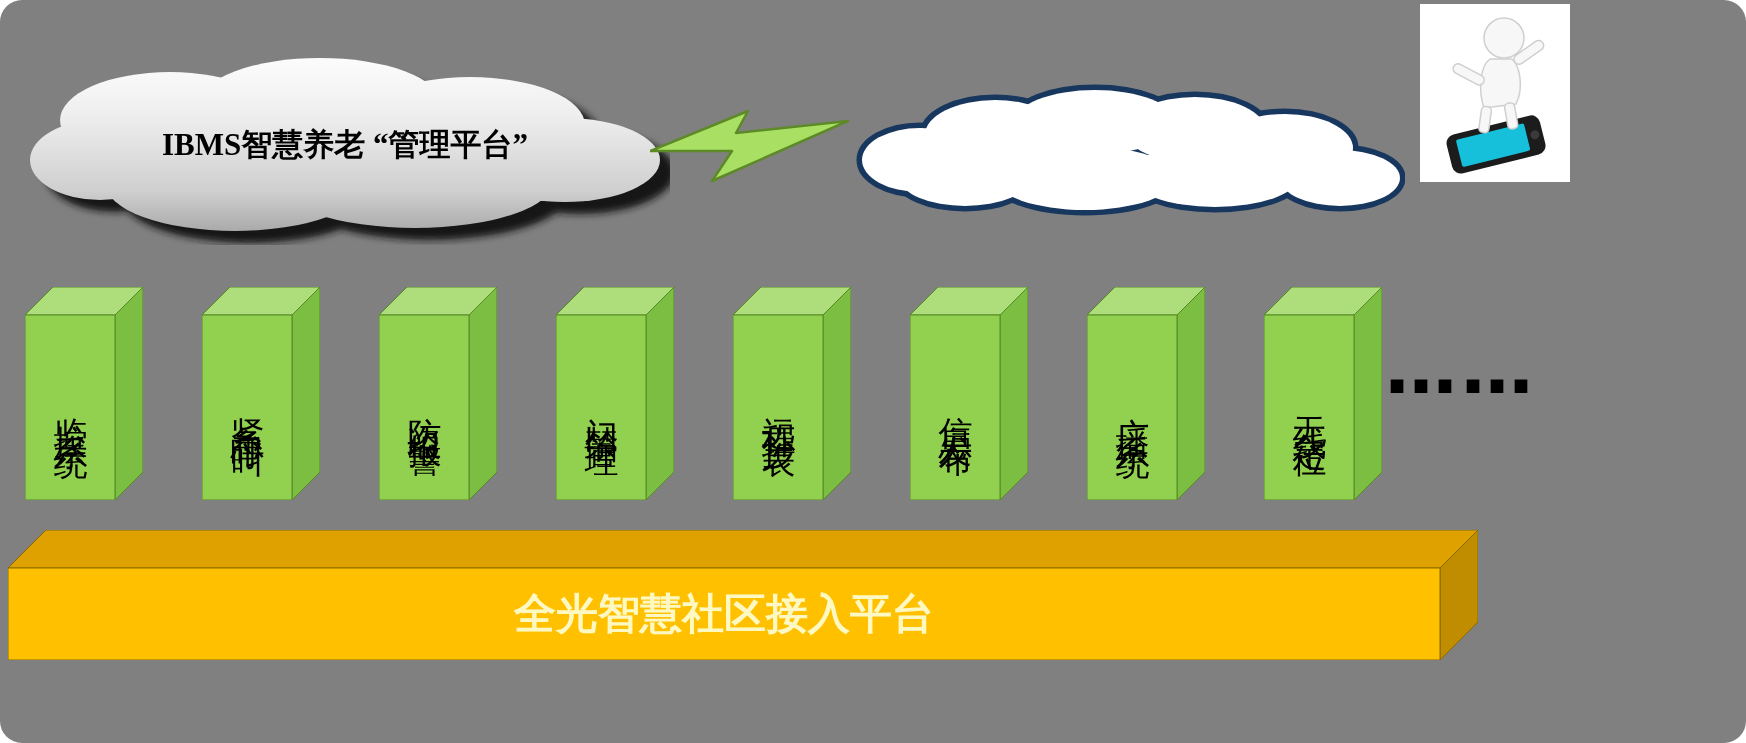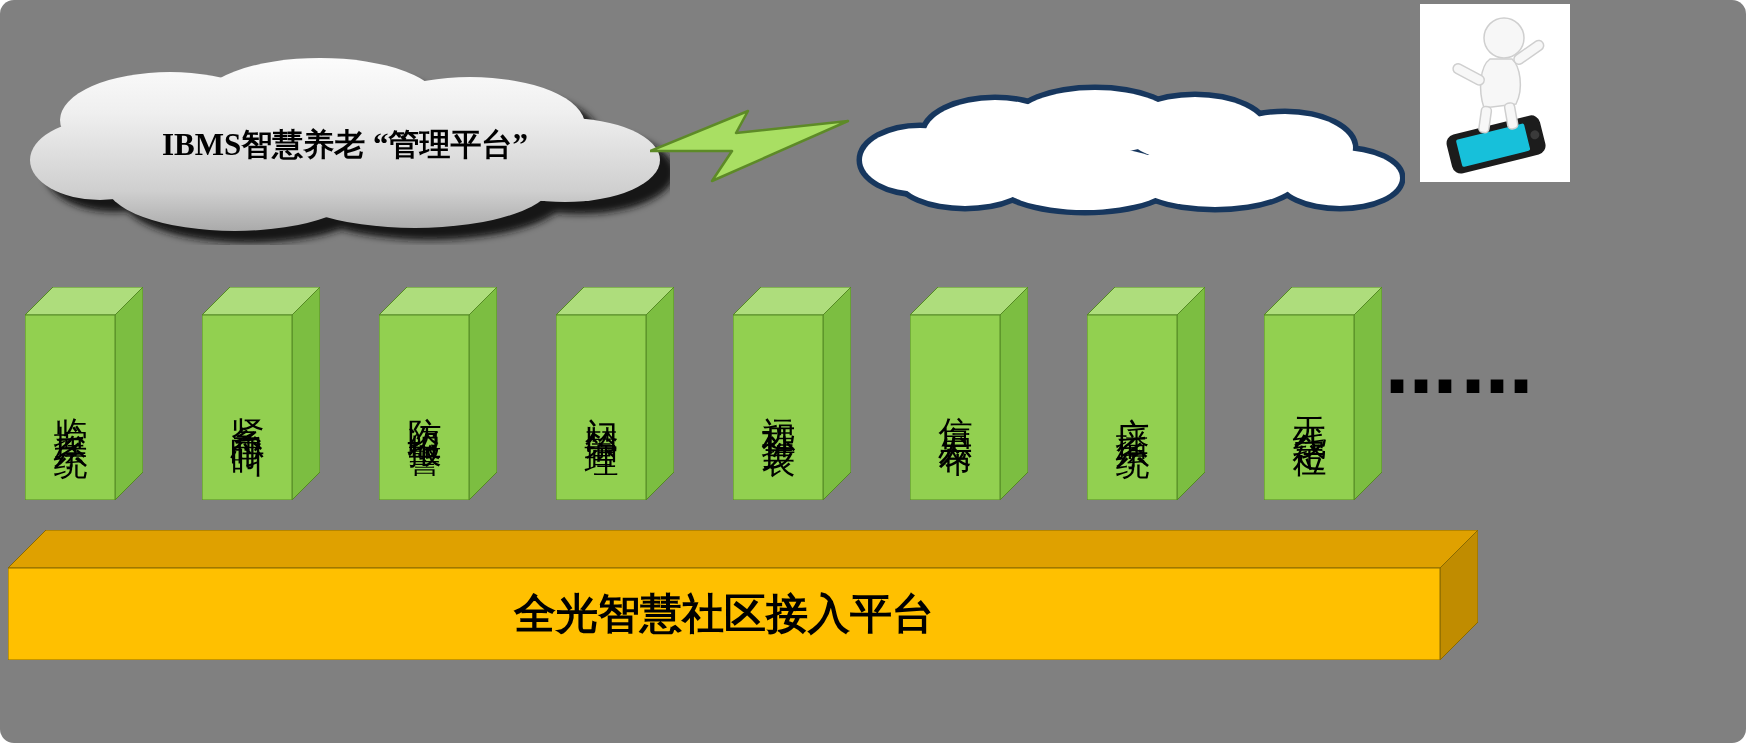--- a/index.html
+++ b/index.html
@@ -1,19 +1,19 @@
 <!DOCTYPE html>
 <html><head>
 <meta charset="utf-8">
 <style>
   * { margin:0; padding:0; box-sizing:border-box; }
   html,body { background:#ffffff; font-family:"Liberation Sans", sans-serif; }
   .canvas {
     position:relative; width:1746px; height:743px;
-    background:#808080; border-radius:14px; overflow:hidden;
+    background:#808080; border-radius:22px; overflow:hidden;
   }
   .abs { position:absolute; }
   .cloud-label {
     position:absolute; display:flex; align-items:center; justify-content:center;
     text-align:center; color:#000; font-family:"Liberation Serif", serif; font-weight:700;
   }
   .cloud-label.left  { left:20px;  top:50px; width:650px; height:190px; font-size:31px; }
   .cloud-label.right { left:845px; top:82px; width:560px; height:130px; font-size:29px; }
   .box { position:absolute; top:287px; width:118px; height:213px; }
   .box svg { position:absolute; left:0; top:0; }
@@ -23,21 +23,21 @@
   }
   .vtext {
     writing-mode:vertical-rl; text-orientation:upright;
     font-family:"Liberation Serif", serif; font-size:34px; letter-spacing:9px;
     color:#000; line-height:1;
   }
   .platform { position:absolute; left:8px; top:530px; width:1470px; height:130px; }
   .platform-label {
     position:absolute; left:0; top:38px; width:1432px; height:92px;
     display:flex; align-items:center; justify-content:center;
-    font-size:42px; font-weight:700; color:#000000;
+    font-size:42px; font-weight:700; color:#fef9c3;
     font-family:"Liberation Sans", sans-serif;
   }
   .ellipsis {
     position:absolute; left:1385px; top:318px; width:170px;
     font-size:72px; font-weight:700; color:#000; letter-spacing:4px;
     font-family:"DejaVu Sans", sans-serif; line-height:1.4;
   }
 </style>
 </head>
 <body>

